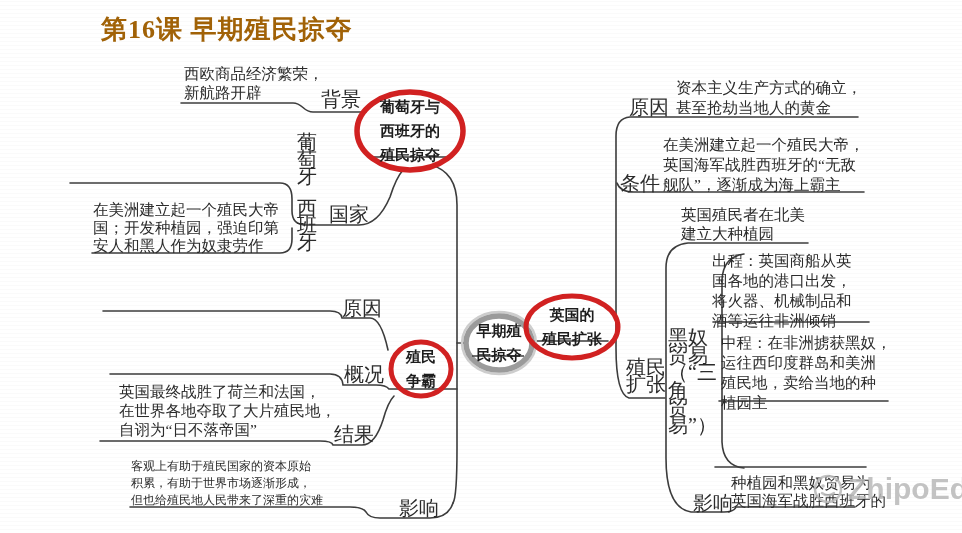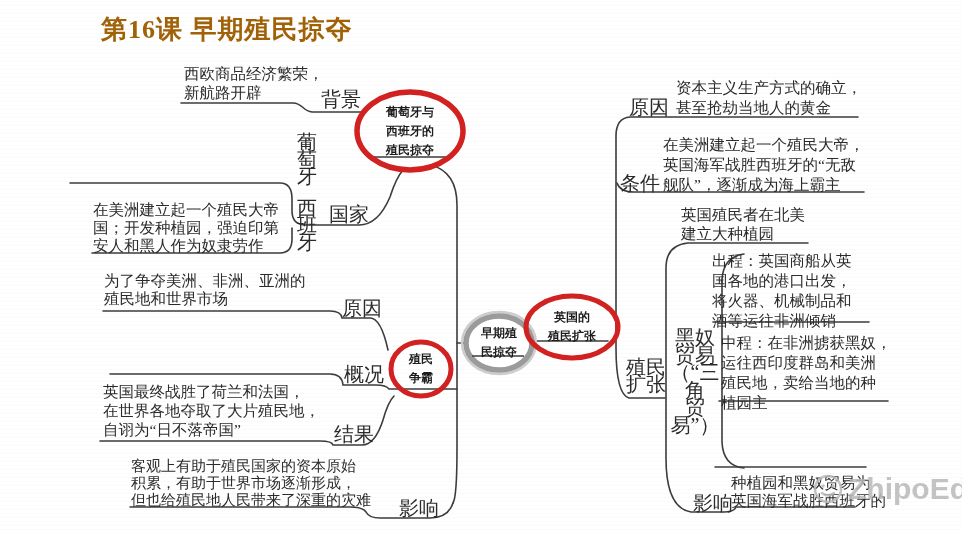--- a/index.html
+++ b/index.html
@@ -7,26 +7,26 @@
     width:962px;height:533px;position:relative;overflow:hidden;
     background:
       repeating-linear-gradient(0deg,#ffffff 0 3px,#fafafa 3px 4px);
     font-family:"Liberation Serif","DejaVu Serif",serif;
   }
   #stage{position:absolute;inset:0;width:962px;height:533px;}
   svg.lines{position:absolute;left:0;top:0;z-index:1;}
   .txt{position:absolute;z-index:2;white-space:pre-line;color:#2b2b2b;
        font-size:15.5px;line-height:18px;}
   .lh17{line-height:17px}.lh18{line-height:18px}.lh19{line-height:19px}
-  .lh20{line-height:20px}.f15{font-size:15px}
+  .lh20{line-height:20px}.f15{font-size:12px}
   .label{position:absolute;z-index:2;white-space:pre-line;color:#2b2b2b;
          font-size:20px;line-height:17px;}
   .nodetext{position:absolute;z-index:3;display:flex;align-items:center;
     justify-content:center;text-align:center;font-weight:bold;
-    white-space:pre-line;font-size:12px;line-height:19px;color:#1d1d1d;}
+    white-space:pre-line;font-size:15px;line-height:24px;color:#1d1d1d;}
   .title{position:absolute;left:61px;top:12px;z-index:2;font-weight:bold;
     font-size:26px;letter-spacing:1px;color:#a16207;margin-left:40px;}
   .watermark{position:absolute;left:812px;top:472px;z-index:4;display:flex;
     align-items:center;gap:4px;color:#b9b9b9;opacity:.85;
     font-family:"Liberation Sans","DejaVu Sans",sans-serif;
     font-size:30px;font-weight:bold;}
 </style>
 </head>
 <body>
 
@@ -89,27 +89,25 @@
   <div class="label lh17" style="left:297px;top:200px">西
 班
 牙</div>
 
   <div class="label" style="left:329px;top:206px">国家</div>
 
   <div class="nodetext" style="left:358px;top:92px;width:104px;height:78px">葡萄牙与
 西班牙的
 殖民掠夺</div>
 
-  <div class="txt lh18" style="left:104px;top:272px">为了争夺美洲、非洲、亚洲的
-殖民地和世界市场</div>
   <div class="label" style="left:342px;top:300px">原因</div>
 
   <div class="label" style="left:344px;top:366px">概况</div>
 
-  <div class="txt lh19" style="left:103px;top:382px">英国最终战胜了荷兰和法国，
+  <div class="txt lh19" style="left:119px;top:382px">英国最终战胜了荷兰和法国，
 在世界各地夺取了大片殖民地，
 自诩为“日不落帝国”</div>
   <div class="label" style="left:334px;top:426px">结果</div>
 
   <div class="nodetext" style="left:392px;top:342px;width:58px;height:54px">殖民
 争霸</div>
 
   <div class="txt lh17 f15" style="left:131px;top:458px">客观上有助于殖民国家的资本原始
 积累，有助于世界市场逐渐形成，
 但也给殖民地人民带来了深重的灾难</div>
@@ -129,21 +127,21 @@
 英国海军战胜西班牙的“无敌
 舰队”，逐渐成为海上霸主</div>
   <div class="label" style="left:620px;top:175px">条件</div>
 
   <div class="txt lh19" style="left:681px;top:205px">英国殖民者在北美
 建立大种植园</div>
 
   <div class="label lh19" style="left:626px;top:359px">殖民
 扩张</div>
 
-  <div class="label" style="left:668px;top:329px;width:54px;text-align:center;line-height:17.5px">黑奴
+  <div class="label" style="left:668px;top:329px;width:54px;line-height:17.5px">黑奴
 贸易
 （“三角
 贸易”）</div>
 
   <div class="txt lh20" style="left:721px;top:333px">中程：在非洲掳获黑奴，
 运往西印度群岛和美洲
 殖民地，卖给当地的种
 植园主</div>
   <div class="txt lh20" style="left:712px;top:251px">出程：英国商船从英
 国各地的港口出发，

